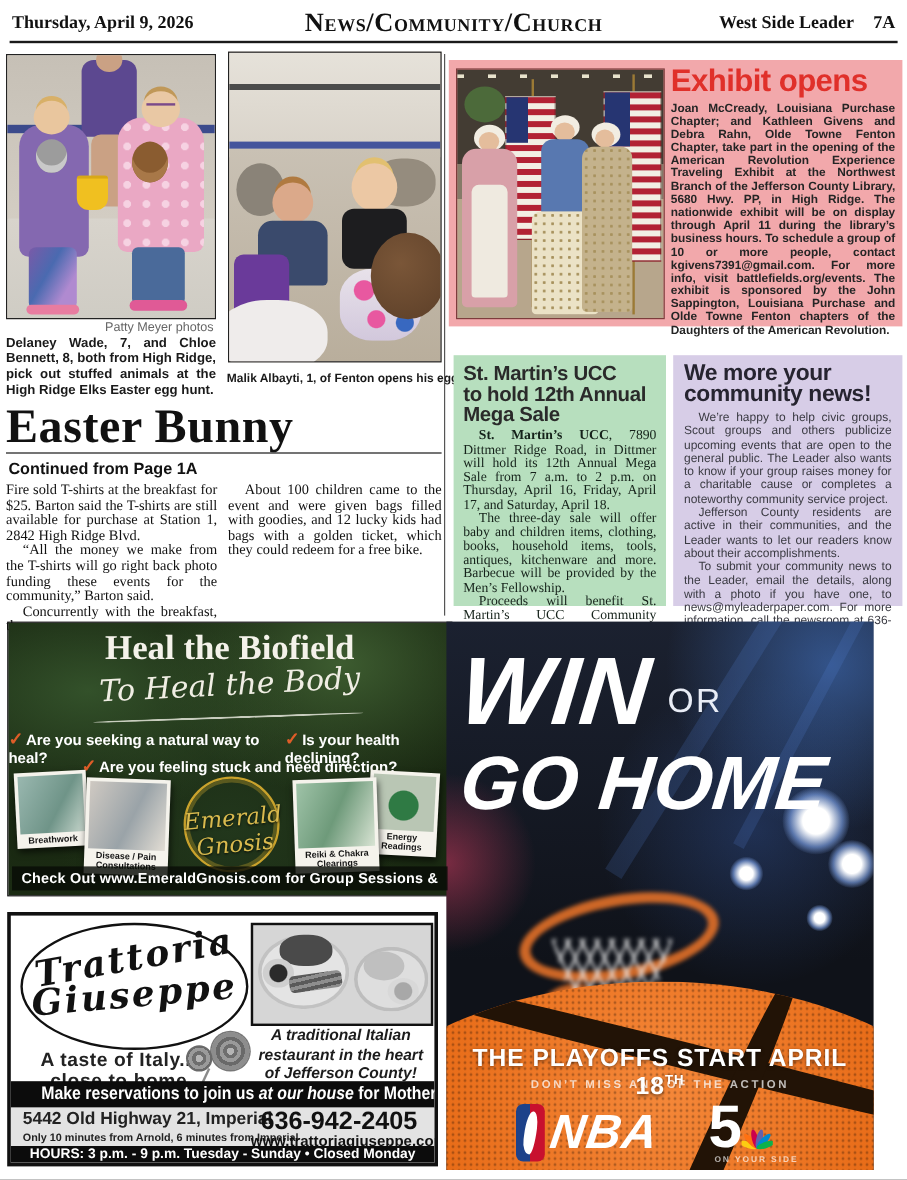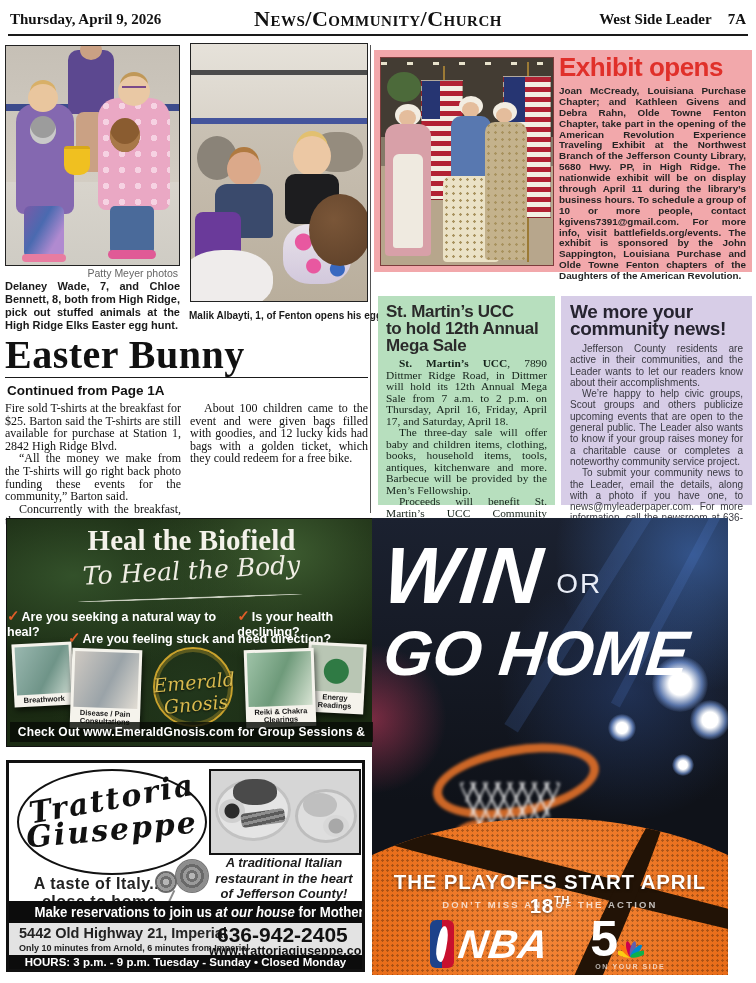--- a/index.html
+++ b/index.html
@@ -289,22 +289,22 @@
       <p class="ind">Proceeds will benefit St. Martin’s UCC Community Outreach.</p>
     </div>
   </section>
 
   <section class="punbox">
     <h2 class="puntitle">
       <span style="display:block">We more your</span>
       <span style="display:block">community news!</span>
     </h2>
     <div class="punbody">
+      <p>We’re happy to help civic groups, Scout groups and others publicize upcoming events that are open to the general public. The Leader also wants to know if your group raises money for a charitable cause or completes a noteworthy community service project.</p>
       <p>Jefferson County residents are active in their communities, and the Leader wants to let our readers know about their accomplishments.</p>
-      <p>We’re happy to help civic groups, Scout groups and others publicize upcoming events that are open to the general public. The Leader also wants to know if your group raises money for a charitable cause or completes a noteworthy community service project.</p>
       <p>To submit your community news to the Leader, email the details, along with a photo if you have one, to news@myleaderpaper.com. For more information, call the newsroom at 636-931-7560.</p>
     </div>
   </section>
 
   <section class="bioad">
     <h3 class="biotitle">Heal the Biofield</h3>
     <div class="biosub">To Heal the Body</div>
     <div class="bioswoosh"></div>
     <div class="qrow1">
       <span class="bioq"><span class="chk">✓</span><span>Are you seeking a natural way to heal?</span></span>

